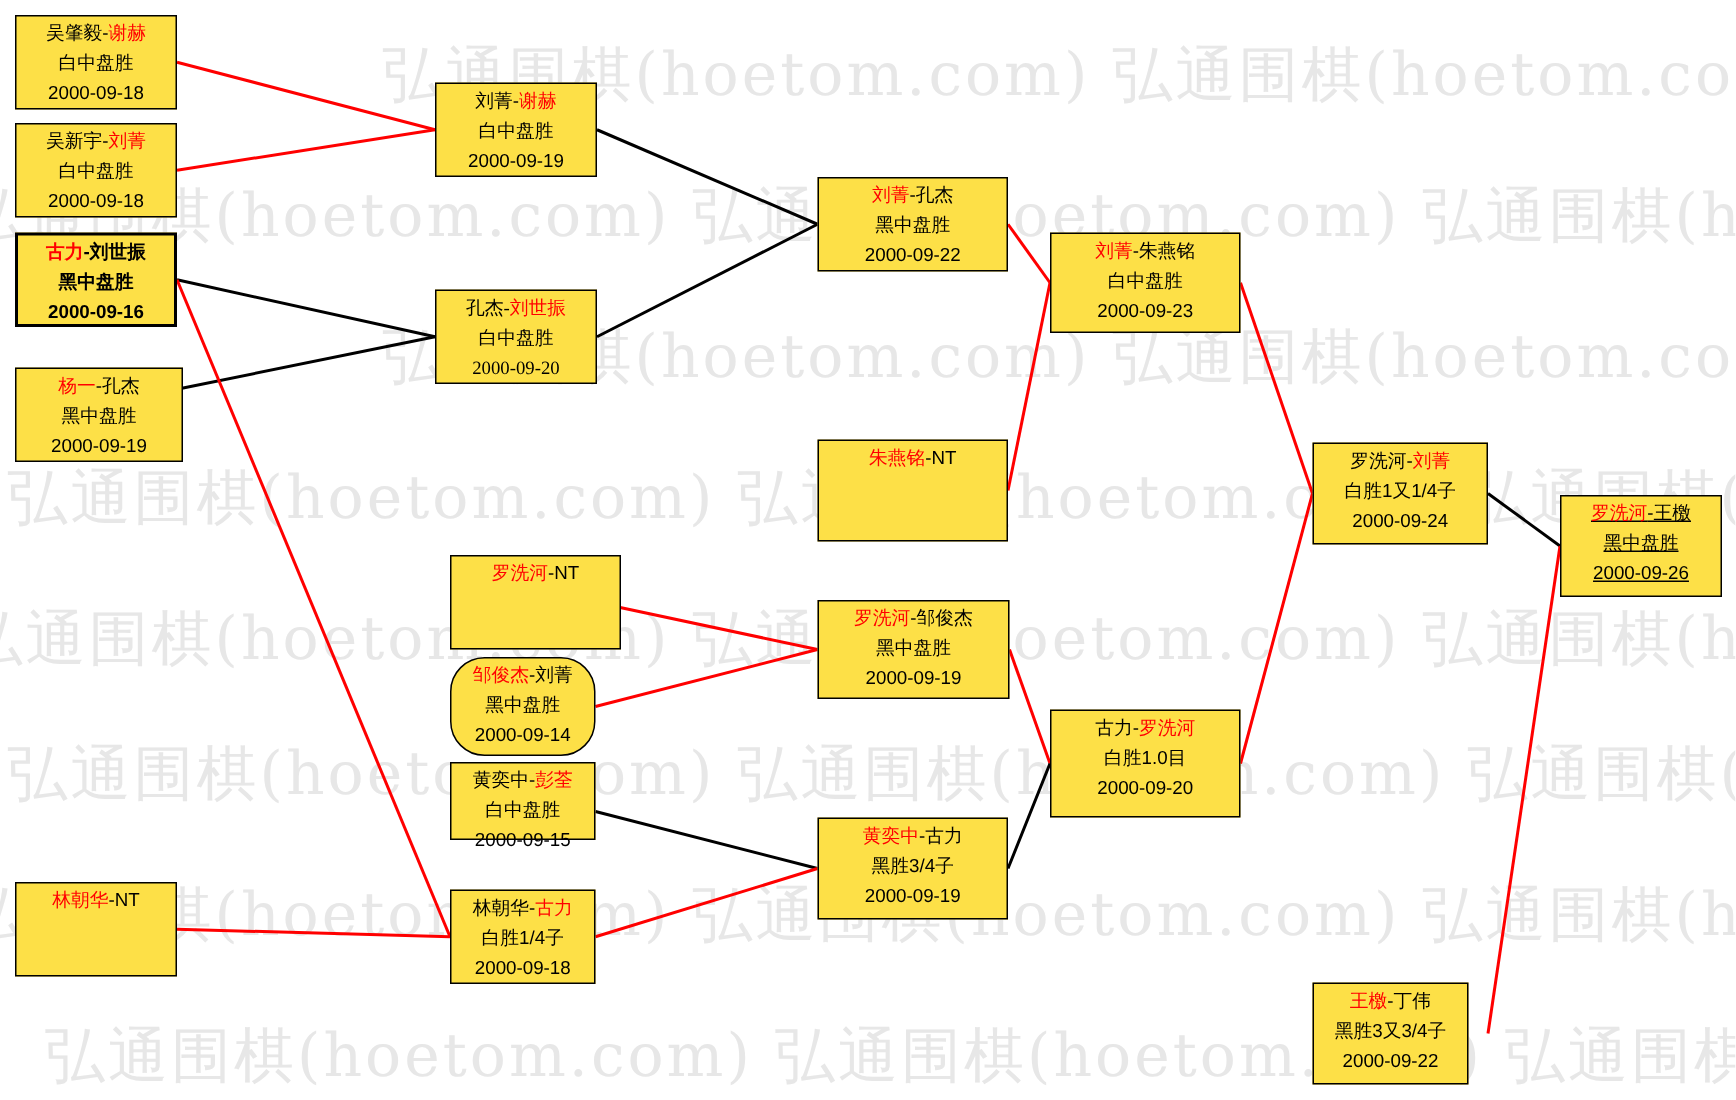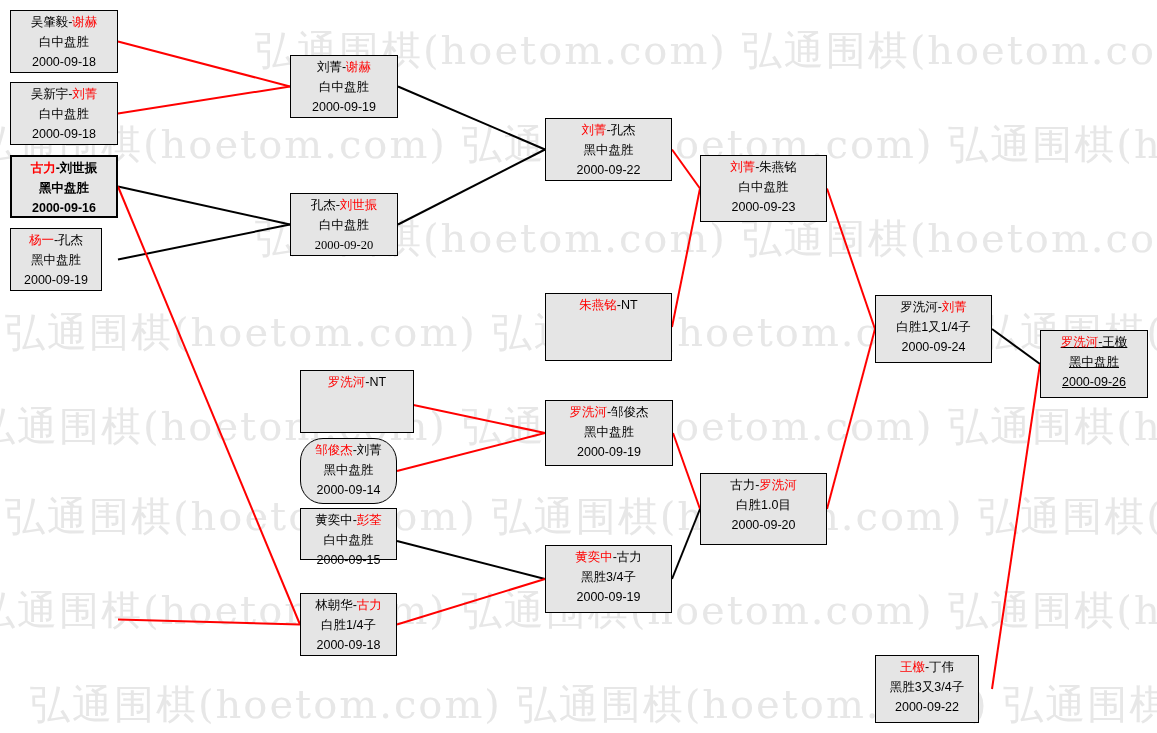--- a/index.html
+++ b/index.html
@@ -12,21 +12,21 @@
   .watermark-row {
     position:absolute; white-space:nowrap;
     font-size:40px; letter-spacing:2px; line-height:44px;
     font-family:"DejaVu Serif","Liberation Serif",serif;
     user-select:none;
   }
   svg.edges-layer { position:absolute; left:0; top:0; z-index:1; }
   .nodes-layer { position:absolute; left:0; top:0; width:100%; height:100%; z-index:2; }
   .node {
     position:absolute; box-sizing:border-box;
-    background:#e5e5e5; border:1px solid var(--border,#000);
+    background:#fde047; border:1px solid var(--border,#000);
     text-align:center; font-size:12.5px; line-height:20px;
     padding-top:1px; color:var(--text,#000); cursor:pointer;
   }
   .node.bold { border-width:2px;font-weight:bold; }
   .node .line { white-space:nowrap; }
   .seg { color:var(--text,#000); }
   .seg.red { color:var(--red,#ff0000); }
 </style>
 </head>
 <body>
@@ -73,24 +73,27 @@
       <div class="node" style="left: 10px; top: 82px; width: 108px; height: 63px;">
         <div class="line"><span class="seg">吴新宇-</span><span class="seg red">刘菁</span></div>
         <div class="line"><span class="seg">白中盘胜</span></div>
         <div class="line"><span class="seg">2000-09-18</span></div>
       </div>
       <div class="node bold" style="left: 10px; top: 155px; width: 108px; height: 63px;">
         <div class="line"><span class="seg red">古力</span><span class="seg">-刘世振</span></div>
         <div class="line"><span class="seg">黑中盘胜</span></div>
         <div class="line"><span class="seg">2000-09-16</span></div>
       </div>
-      <div class="node" style="left: 10px; top: 228px; width: 92px; height: 63px;">
+      <div class="node" style="left: 10px; top: 245px; width: 112px; height: 63px;">
         <div class="line"><span class="seg red">杨一</span><span class="seg">-孔杰</span></div>
         <div class="line"><span class="seg">黑中盘胜</span></div>
         <div class="line"><span class="seg">2000-09-19</span></div>
+      </div>
+      <div class="node" style="left: 10px; top: 588px; width: 108px; height: 63px;">
+        <div class="line"><span class="seg red">林朝华</span><span class="seg">-NT</span></div>
       </div>
       <div class="node" style="left: 290px; top: 55px; width: 108px; height: 63px;">
         <div class="line"><span class="seg">刘菁-</span><span class="seg red">谢赫</span></div>
         <div class="line"><span class="seg">白中盘胜</span></div>
         <div class="line"><span class="seg">2000-09-19</span></div>
       </div>
       <div class="node" style="left: 290px; top: 193px; width: 108px; height: 63px; font-family: Liberation Serif, serif;">
         <div class="line"><span class="seg">孔杰-</span><span class="seg red">刘世振</span></div>
         <div class="line"><span class="seg">白中盘胜</span></div>
         <div class="line"><span class="seg">2000-09-20</span></div>

